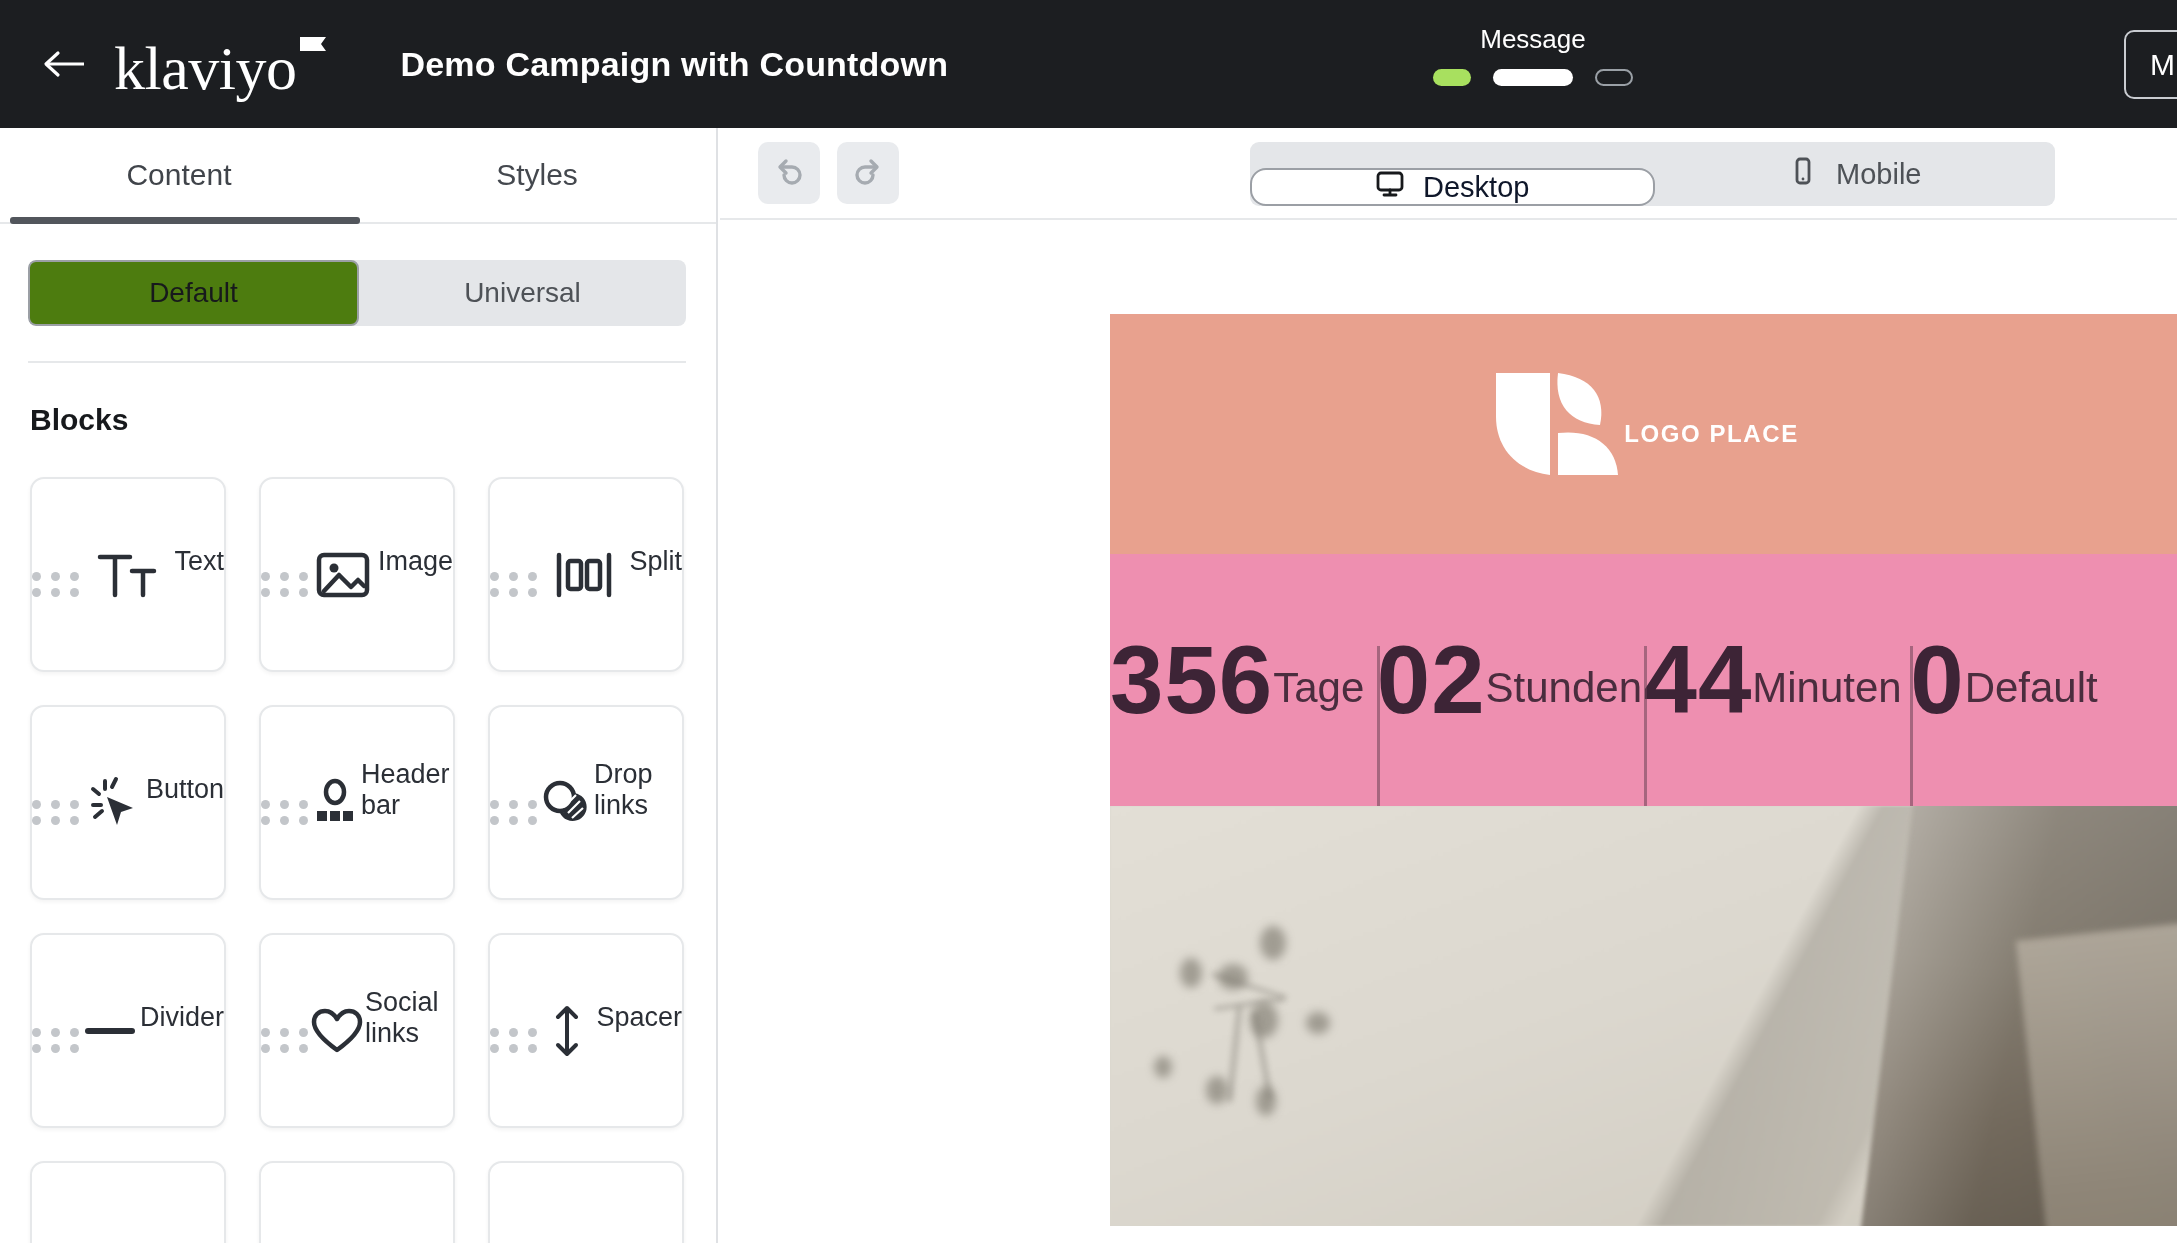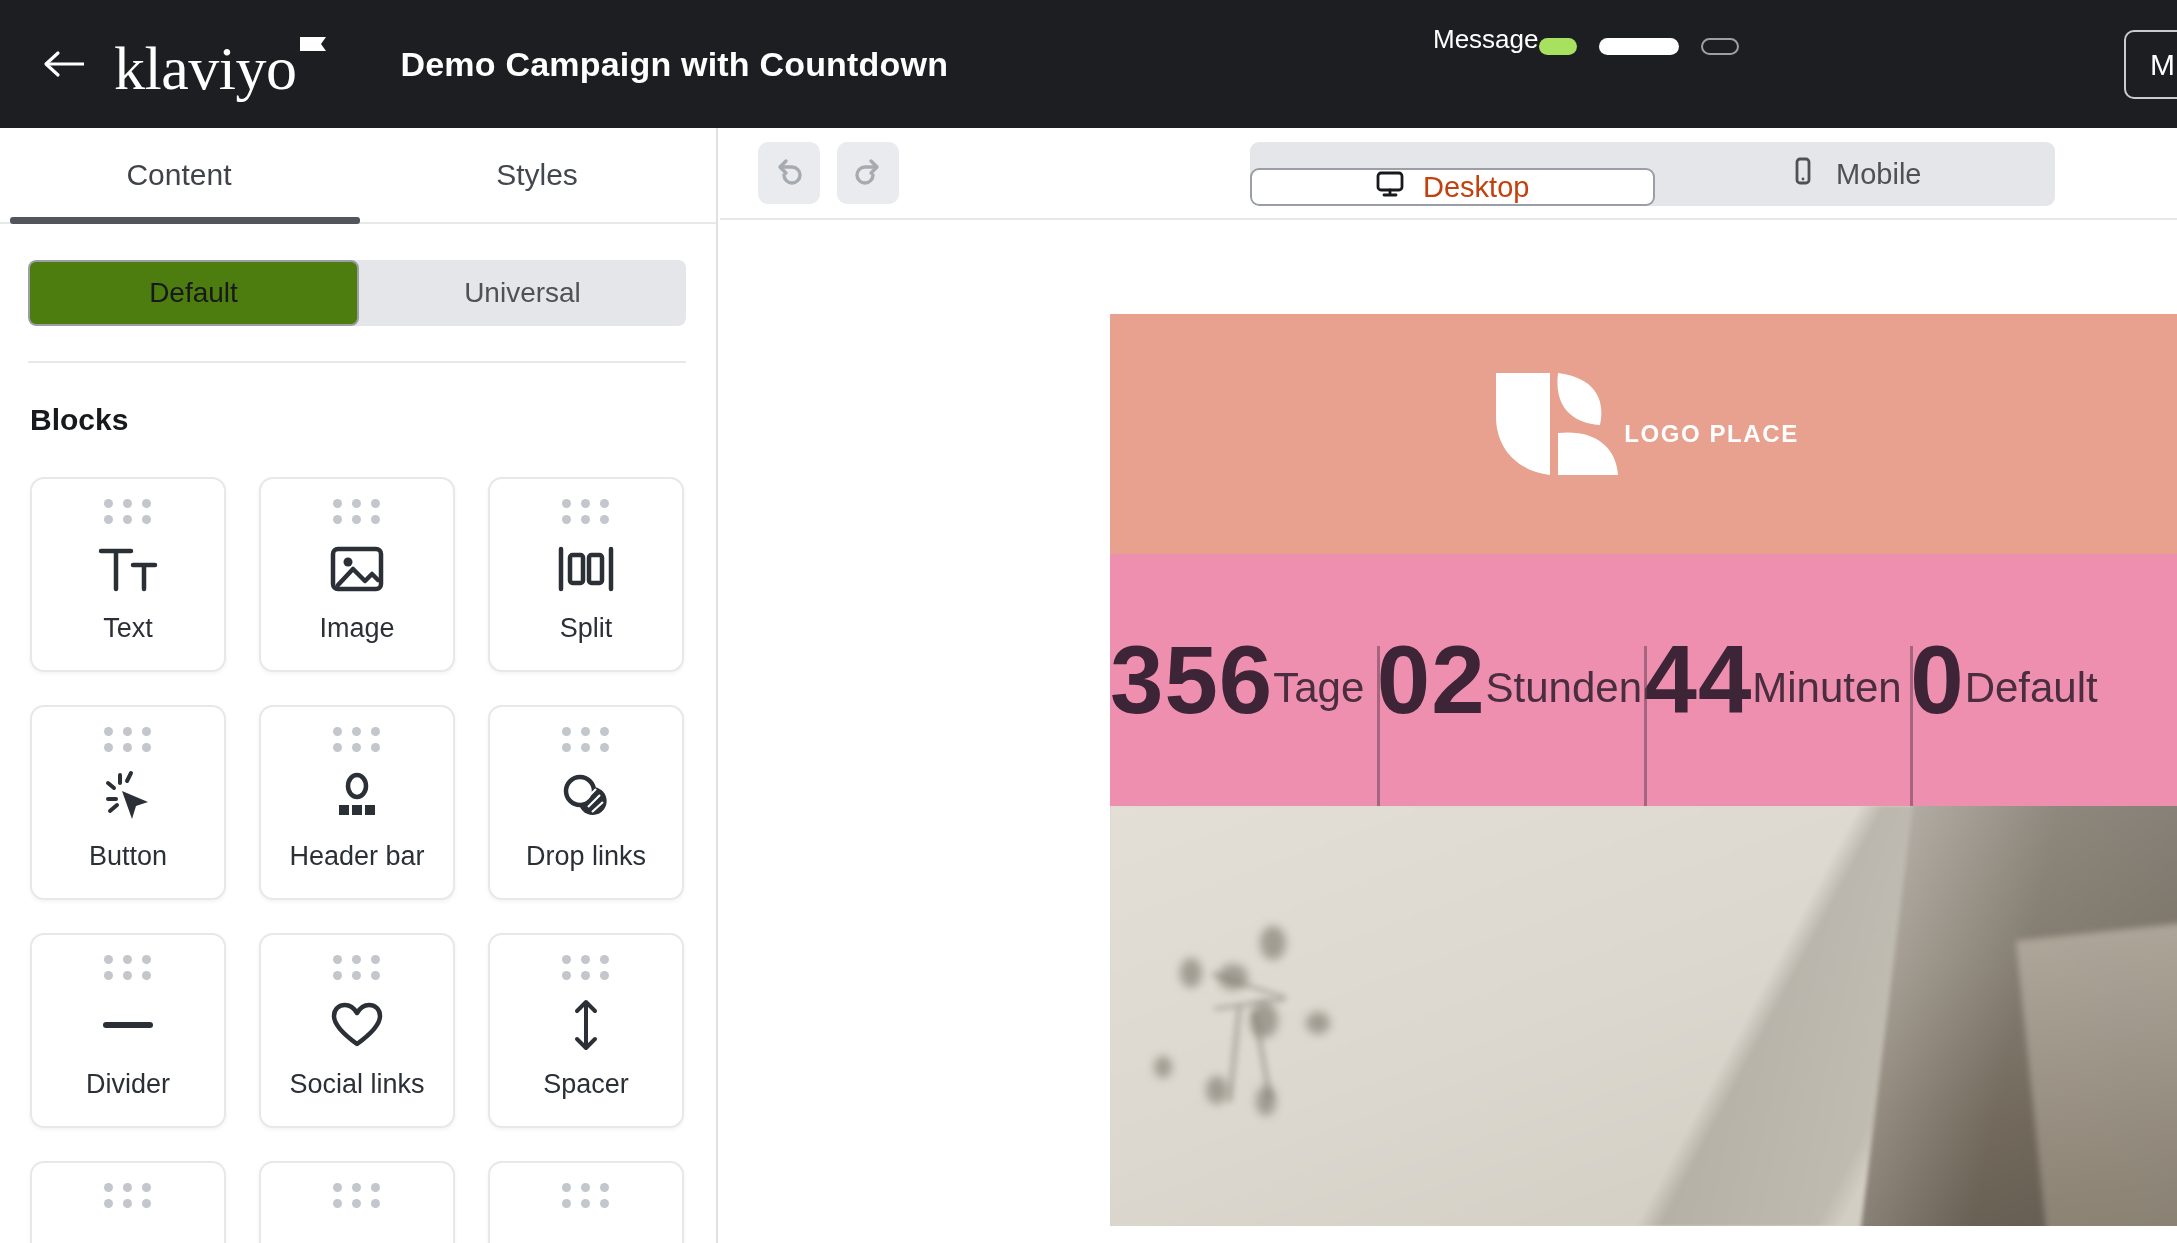--- a/index.html
+++ b/index.html
@@ -47,21 +47,21 @@
     font-size: 34px;
     font-weight: bold;
     color: #ffffff;
     letter-spacing: 0.2px;
     white-space: nowrap;
   }
 
   .step-group {
     position: absolute;
     left: 1433px; top: 24px;
-    display: flex; flex-direction: row; align-items: center;
+    display: flex; flex-direction: column; align-items: center;
   }
   .step-label {
     font-size: 26px;
     color: #ffffff;
     margin-bottom: 14px;
     white-space: nowrap;
   }
   .step-pills { display: flex; align-items: center; gap: 22px; }
   .pill { height: 17px; border-radius: 9px; }
   .pill.done { width: 38px; background: #a8e05f; }
@@ -152,21 +152,21 @@
     grid-template-columns: repeat(3, 196px);
     gap: 33px 33px;
     padding: 40px 0 0 30px;
   }
   .block-card {
     width: 196px; height: 195px;
     background: #ffffff;
     border: 2px solid #e6e8ea;
     border-radius: 14px;
     box-shadow: 0 2px 4px rgba(0,0,0,0.05);
-    display: flex; flex-direction: column;
+    display: flex; flex-direction: row;
     align-items: center;
     cursor: grab;
   }
   .drag-dots {
     margin-top: 20px;
     display: grid;
     grid-template-columns: repeat(3, 10px);
     grid-template-rows: repeat(2, 10px);
     gap: 6px 9px;
   }
@@ -221,23 +221,23 @@
   .dev {
     flex: 1;
     display: flex; align-items: center; justify-content: center;
     gap: 18px;
     font-size: 29px;
     color: #4e5257;
     cursor: pointer;
   }
   .dev.active {
     background: #ffffff;
-    color: #c2410c;
+    color: #0f172a;
     border: 2px solid #9b9fa5;
-    border-radius: 9px;
+    border-radius: 16px;
     margin-top: 26px;
   }
 
   
   .email {
     position: absolute;
     left: 390px; top: 186px;
     width: 1067px;
     overflow: hidden;
   }

